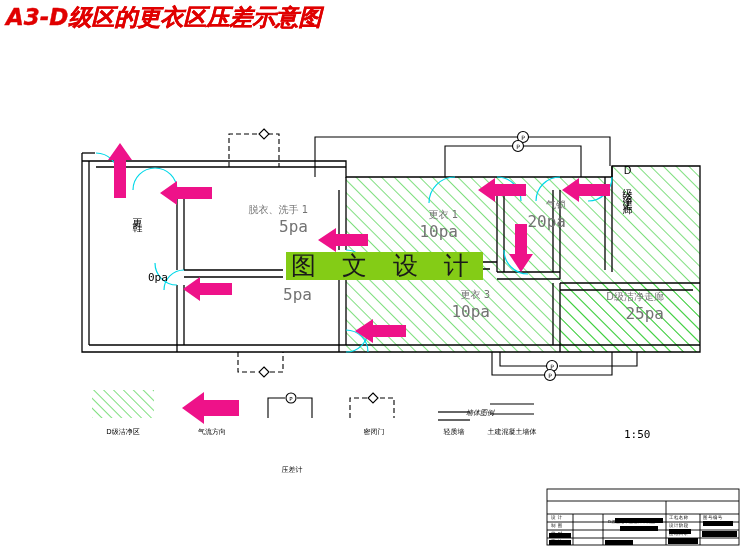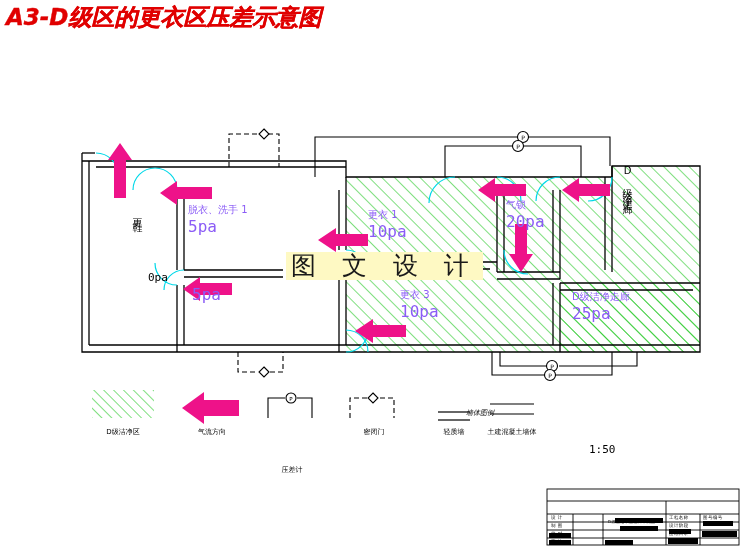--- a/index.html
+++ b/index.html
@@ -34,39 +34,39 @@
     left: 0; top: 0;
     width: 747px; height: 546px;
   }
   .watermark {
     position: absolute;
     left: 286px; top: 252px;
     font-family: "DejaVu Serif", serif;
     font-size: 25px;
     color: #1a1a1a;
     letter-spacing: 9px;
-    background: #fef9c3;
+    background: #84cc16;
     padding: 1px 5px 2px 5px;
     white-space: nowrap;
     line-height: 1.0;
   }
   .lbl {
     position: absolute;
     font-family: "DejaVu Sans", sans-serif;
     color: #000000;
     white-space: nowrap;
     line-height: 1.25;
     font-size: 10px;
   }
   .lbl.pa { font-size: 11px; font-family: "DejaVu Sans Mono", monospace; margin-left: 24px; }
   .room {
     position: absolute;
-    text-align: left;
-    font-family: "DejaVu Sans", sans-serif;
-    color: #8b5cf6;
+    text-align: right;
+    font-family: "DejaVu Sans", sans-serif;
+    color: #737373;
     white-space: nowrap;
   }
   .room .name { font-size: 10px; display:block; }
   .room .val  { font-size: 16px; display:block; font-family: "DejaVu Sans Mono", monospace; }
   .vert {
     position: absolute;
     writing-mode: vertical-rl;
     text-orientation: upright;
     font-size: 10px;
     letter-spacing: 4px;
@@ -306,21 +306,21 @@
   <div class="watermark">图 文 设 计</div>
 
   <div class="legend-cap" style="left:93px; top:427px; width:60px;">D级洁净区</div>
   <div class="legend-cap" style="left:183px; top:427px; width:58px;">气流方向</div>
   <div class="legend-cap" style="left:270px; top:427px; width:44px;margin-top:38px;">压差计</div>
   <div class="legend-cap" style="left:352px; top:427px; width:44px;">密闭门</div>
   <div class="legend-cap" style="left:456px; top:408px; width:48px;font-style:italic;">墙体图例</div>
   <div class="legend-cap" style="left:434px; top:427px; width:40px;">轻质墙</div>
   <div class="legend-cap" style="left:478px; top:427px; width:68px;">土建混凝土墙体</div>
 
-  <div class="scale-txt" style="left:589px; top:428px;margin-top:15px;">1:50</div>
+  <div class="scale-txt" style="left:624px; top:428px;">1:50</div>
 
   <div class="tb-txt" style="left:551px; top:515px;">设 计</div>
   <div class="tb-txt" style="left:551px; top:523px;">制 图</div>
   <div class="tb-txt" style="left:551px; top:531px;">校 对</div>
   <div class="tb-txt" style="left:551px; top:539px;">审 核</div>
 
   <div class="tb-txt" style="left:669px; top:515px;">工程名称</div>
   <div class="tb-txt" style="left:703px; top:515px;">图号编号</div>
   <div class="tb-txt" style="left:669px; top:523px;">设计阶段</div>
   <div class="tb-txt" style="left:669px; top:531px;">图纸目录</div>

